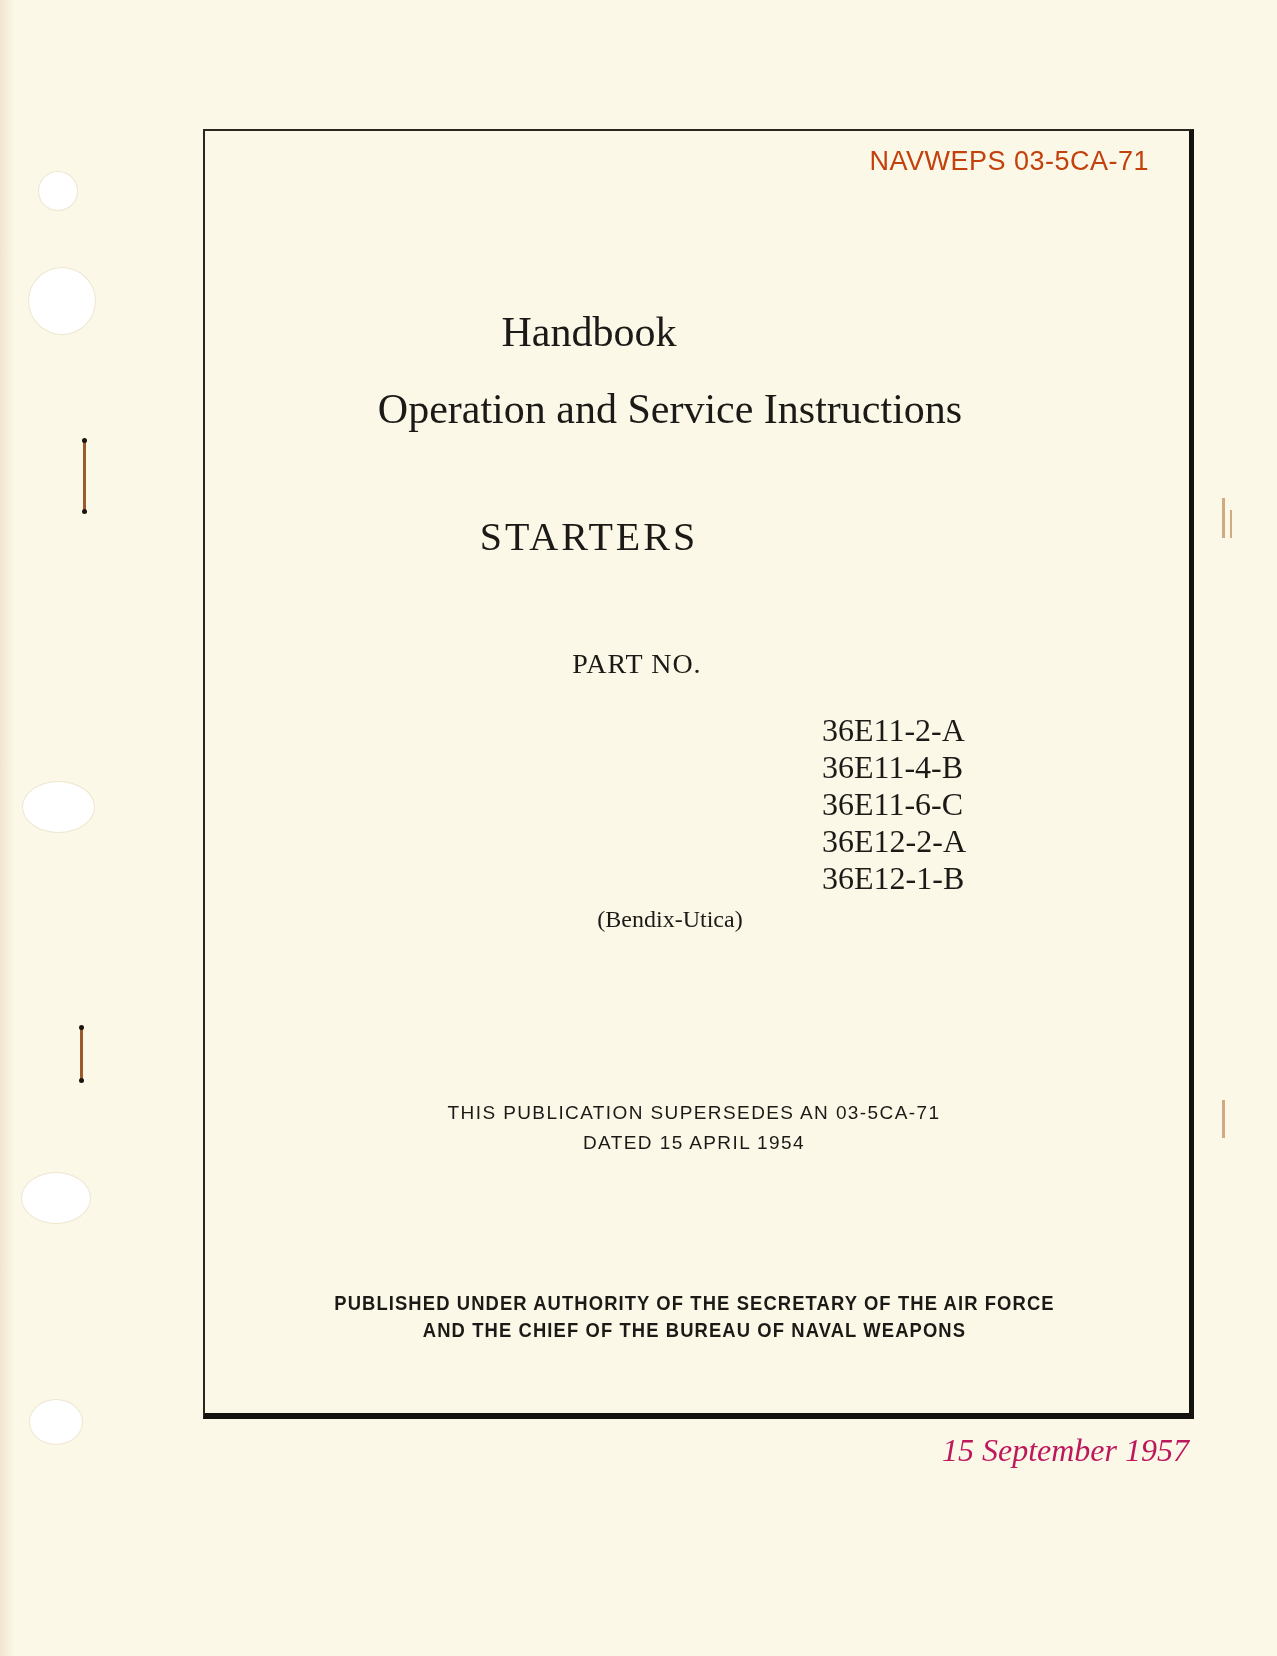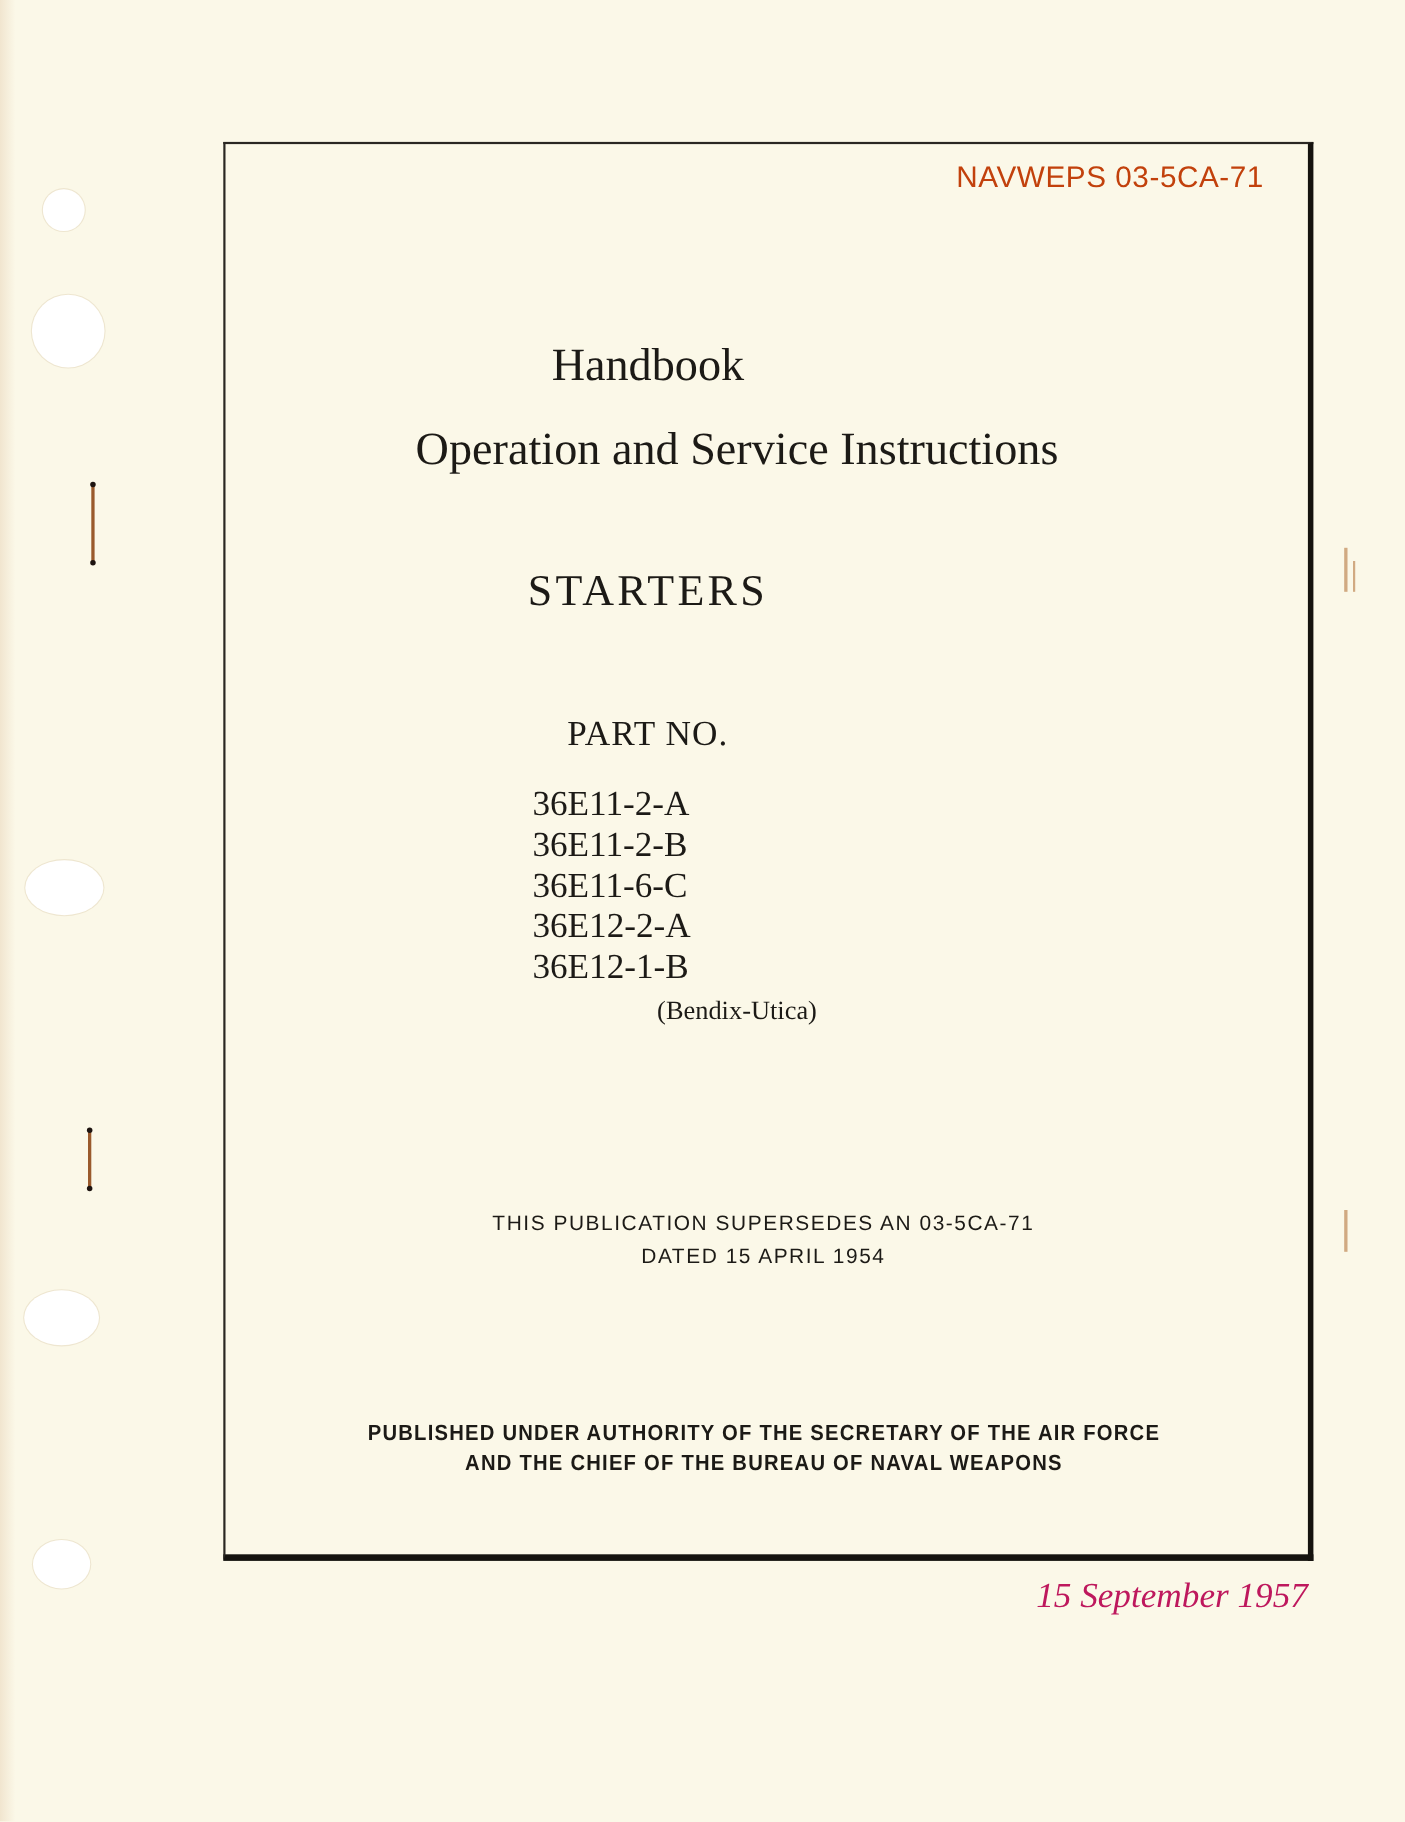--- a/index.html
+++ b/index.html
@@ -57,25 +57,25 @@
       font-size: 27px;
       letter-spacing: 0.5px;
       color: #c2410c;
     }
 
     .center { position: absolute; left: 0; width: 1178px; text-align: center; }
 
     .title-handbook { top: 308px; font-size: 42px; }
     .title-ops { top: 385px; font-size: 42px; left: 0; width: 1340px; }
     .title-starters { top: 513px; font-size: 40px; letter-spacing: 3px; }
-    .part-no-label { top: 648px; font-size: 32px; letter-spacing: 1px; }
+    .part-no-label { top: 648px; font-size: 28px; letter-spacing: 1px; padding-left: 48px; }
 
     .parts {
-      position: absolute; top: 712px; left: 484px;
-      width: 520px; display: flex; justify-content: space-between;
+      position: absolute; top: 712px; left: 446px;
+      width: 520px; display: flex; justify-content: flex-end;
     }
     .parts-col { display: flex; flex-direction: column; }
     .part-item { font-size: 32px; line-height: 37px; height: 37px; }
 
     .manufacturer { top: 906px; font-size: 24px; left: 0; width: 1340px; }
 
     .supersedes {
       position: absolute; top: 1098px; left: 0; width: 1388px;
       text-align: center;
       font-family: "Liberation Sans", "DejaVu Sans", sans-serif;
@@ -120,21 +120,21 @@
 <div class="doc-number">NAVWEPS 03-5CA-71</div>
 
 <div class="center title-handbook">Handbook</div>
 <div class="center title-ops">Operation and Service Instructions</div>
 <div class="center title-starters">STARTERS</div>
 <div class="center part-no-label">PART NO.</div>
 
 <div class="parts">
   <div class="parts-col">
     <div class="part-item">36E11-2-A</div>
-    <div class="part-item">36E11-2-B</div>
+    <div class="part-item">36E11-4-B</div>
     <div class="part-item">36E11-6-C</div>
     <div class="part-item">36E12-2-A</div>
     <div class="part-item">36E12-1-B</div>
   </div>
 </div>
 
 <div class="center manufacturer">(Bendix-Utica)</div>
 
 <div class="supersedes">
   <div>THIS PUBLICATION SUPERSEDES AN 03-5CA-71</div>

